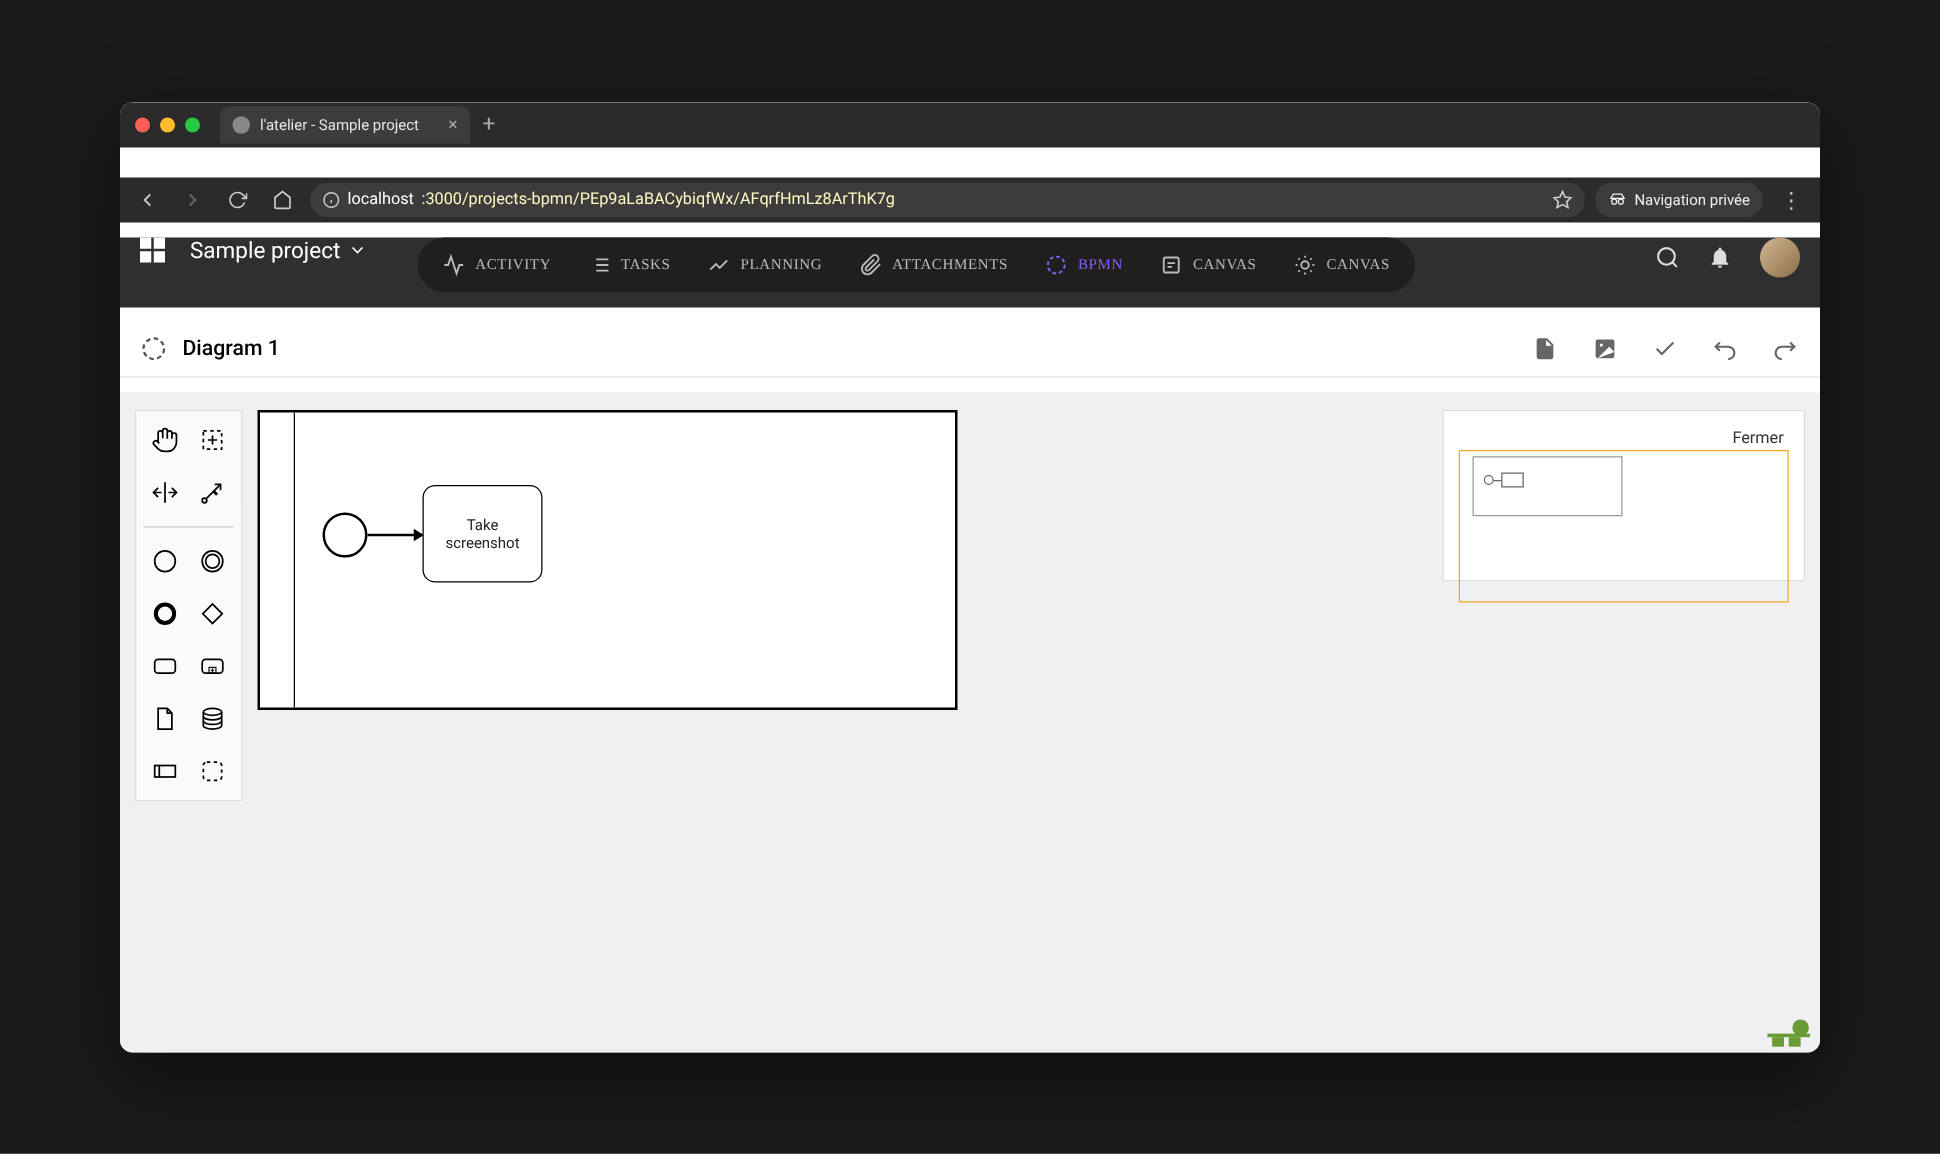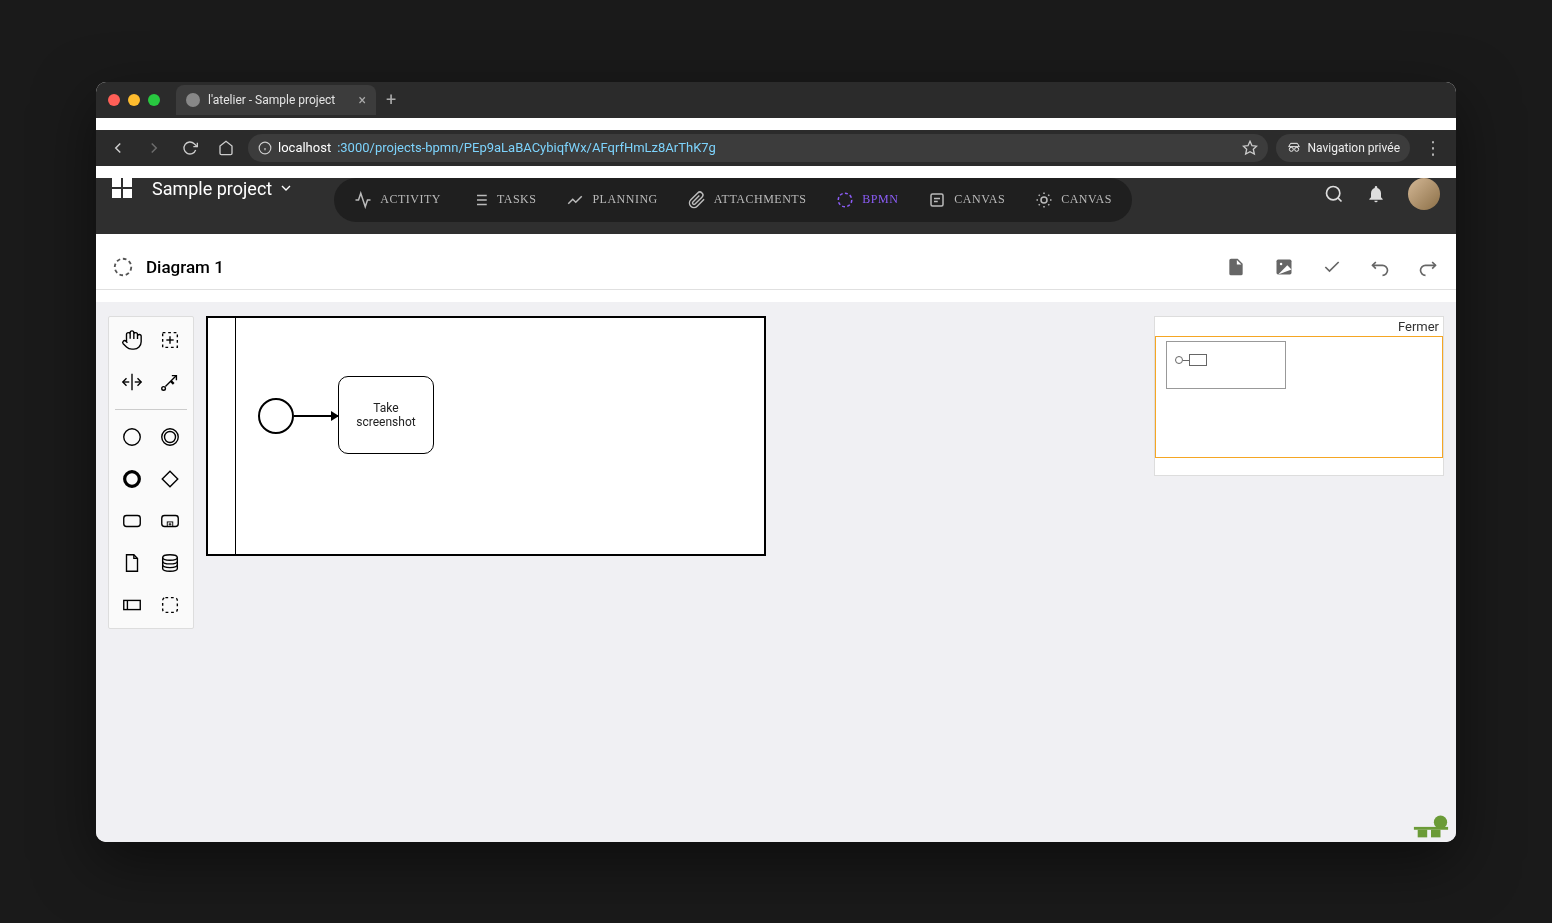--- a/index.html
+++ b/index.html
@@ -53,36 +53,37 @@
 .tab .close { color: #aaa; margin-left: auto; font-size: 14px; }
 .new-tab { color: #aaa; font-size: 18px; margin-left: 10px; }
 .browser-toolbar {
   background: #2b2b2b;
   height: 36px;
   display: flex;
   align-items: center;
   padding: 0 8px;
   gap: 8px;
   color: #bbb;
+  margin-top: 12px;
 }
 .nav-btn { width: 28px; height: 28px; display: flex; align-items: center; justify-content: center; color: #ccc; }
 .addr-bar {
   flex: 1;
   background: #3c3c3c;
   height: 28px;
   border-radius: 14px;
   display: flex;
   align-items: center;
   padding: 0 10px;
   gap: 6px;
   font-size: 13px;
   color: #ddd;
 }
 .addr-host { color: #fff; }
-.addr-path { color: #7dd3fc; }
+.addr-path { color: #fef9c3; }
 .incognito {
   display: flex;
   align-items: center;
   gap: 6px;
   background: #3c3c3c;
   height: 28px;
   border-radius: 14px;
   padding: 0 10px;
   font-size: 12px;
   color: #eee;
@@ -231,24 +232,24 @@
   border-left: 8px solid #000;
   border-top: 5px solid transparent;
   border-bottom: 5px solid transparent;
 }
 
 .minimap {
   position: absolute;
   right: 12px;
   top: 14px;
   width: 290px;
-  height: 160px;
+  height: 137px;
   background: #fff;
   border: 1px solid #ddd;
-  padding: 0;
+  padding: 12px;
 }
 .minimap .close-label {
   text-align: right;
   font-size: 13px;
   color: #333;
   padding: 2px 4px;
 }
 .mini-viewport {
   border: 1px solid #f5a623;
   height: 122px;

